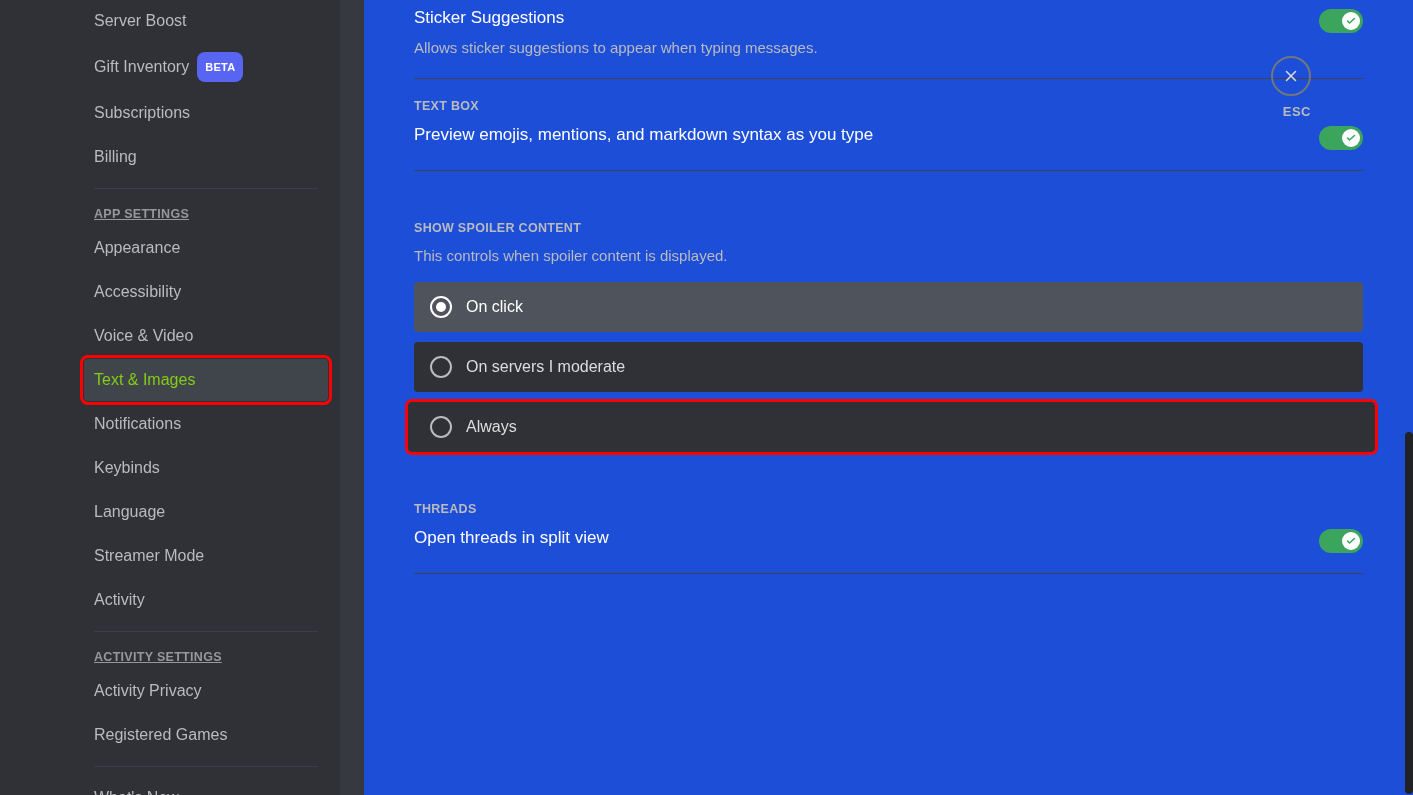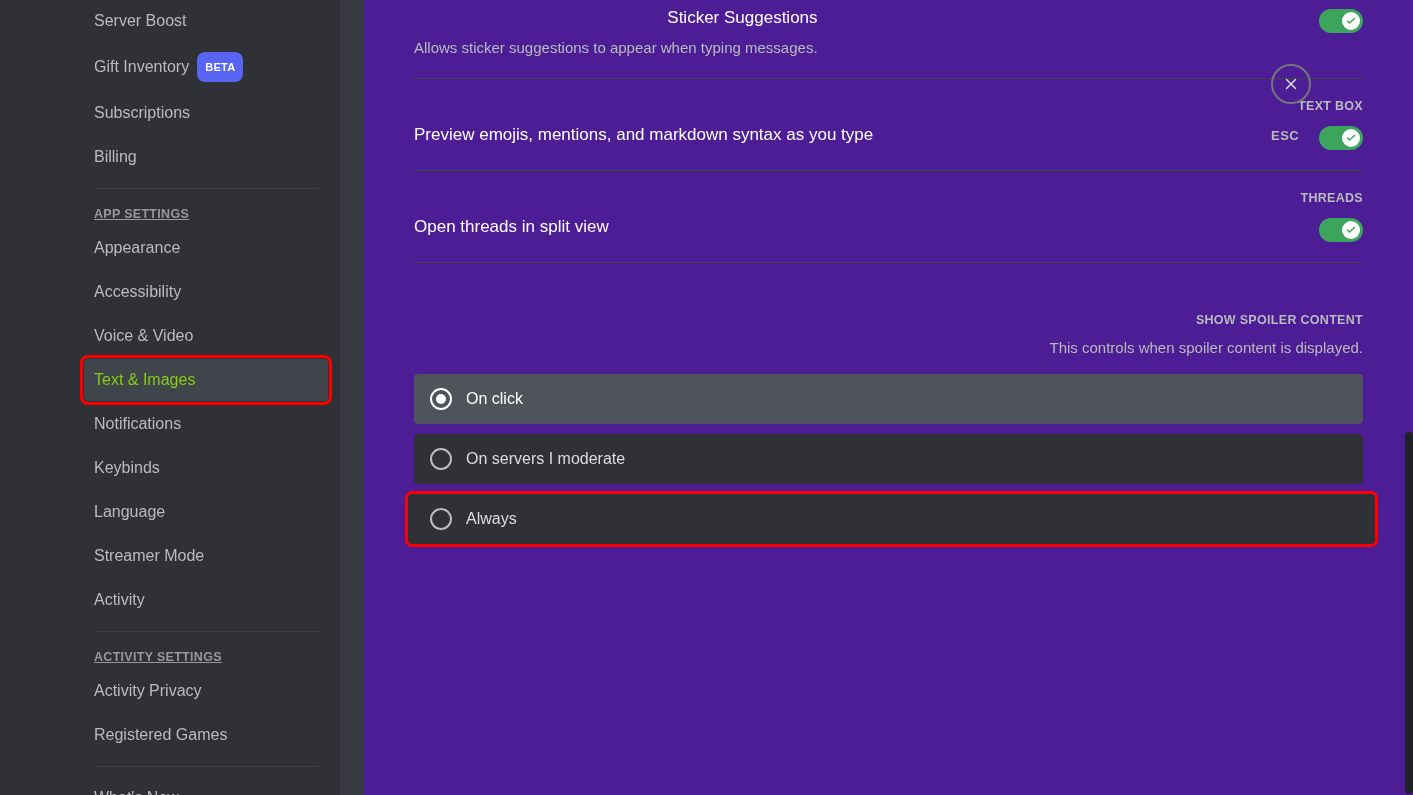--- a/index.html
+++ b/index.html
@@ -70,25 +70,24 @@
     letter-spacing: 0.3px;
   }
   .highlight-red {
     outline: 3px solid #ff0000;
     outline-offset: 1px;
   }
 
   
   .main {
     flex: 1;
-    background: #4c1d95;
+    background: #1d4ed8;
     padding: 0 50px 0 50px;
     position: relative;
     overflow: hidden;
-    text-align: right;
   }
   .section {
     padding-bottom: 20px;
     border-bottom: 1px solid #40444b;
     margin-bottom: 20px;
   }
   .section.noborder { border-bottom: none; }
   .setting-row {
     display: flex;
     justify-content: space-between;
@@ -188,25 +187,25 @@
     outline-offset: 0;
     margin-left:-6px;
     margin-right:-12px;
     padding-left:22px;
   }
 
   
   .close-wrap {
     position: absolute;
     right: 102px;
-    top: 64px;
+    top: 56px;
     display: flex;
     flex-direction: column;
-    align-items: flex-start;
-    gap: 24px;
+    align-items: flex-end;
+    gap: 8px;
     cursor: pointer;
   }
   .close-circle {
     width: 40px; height: 40px;
     border: 2px solid #72767d;
     border-radius: 50%;
     display:flex; align-items:center; justify-content:center;
     color: #dcddde;
   }
   .close-circle svg { width:18px; height:18px; }
@@ -324,52 +323,52 @@
         <div class="toggle">
           <div class="knob">
             <svg viewBox="0 0 24 24" fill="none">
                 <path d="M5 12l4 4L19 7" stroke="#3ba55d" stroke-width="3" stroke-linecap="round" stroke-linejoin="round"></path>
               </svg>
           </div>
         </div>
       </div>
     </div>
 
+    <div class="section noborder" style="margin-top:50px;">
+      <div class="section-header">SHOW SPOILER CONTENT</div>
+      <div class="section-subtext">This controls when spoiler content is displayed.</div>
+      <div class="radio-group" id="spoiler-options">
+          <div class="radio-option selected">
+            <div class="radio-circle"></div>
+            <span>On click</span>
+          </div>
+          <div class="radio-option">
+            <div class="radio-circle"></div>
+            <span>On servers I moderate</span>
+          </div>
+          <div class="radio-option highlight-red">
+            <div class="radio-circle"></div>
+            <span>Always</span>
+          </div>
+        </div>
+    </div>
+
     <div class="section">
       <div class="section-header">THREADS</div>
       <div class="setting-row">
         <div class="setting-title">Open threads in split view</div>
         <div class="toggle">
           <div class="knob">
             <svg viewBox="0 0 24 24" fill="none">
                 <path d="M5 12l4 4L19 7" stroke="#3ba55d" stroke-width="3" stroke-linecap="round" stroke-linejoin="round"></path>
               </svg>
           </div>
         </div>
       </div>
     </div>
-
-    <div class="section noborder" style="margin-top:50px;">
-      <div class="section-header">SHOW SPOILER CONTENT</div>
-      <div class="section-subtext">This controls when spoiler content is displayed.</div>
-      <div class="radio-group" id="spoiler-options">
-          <div class="radio-option selected">
-            <div class="radio-circle"></div>
-            <span>On click</span>
-          </div>
-          <div class="radio-option">
-            <div class="radio-circle"></div>
-            <span>On servers I moderate</span>
-          </div>
-          <div class="radio-option highlight-red">
-            <div class="radio-circle"></div>
-            <span>Always</span>
-          </div>
-        </div>
-    </div>
   </main>
 </div>
 
 <div class="close-wrap">
   <div class="close-circle">
     <svg viewBox="0 0 24 24">
         <path d="M6 6l12 12M18 6L6 18" stroke="#dcddde" stroke-width="2" stroke-linecap="round"></path>
       </svg>
   </div>
   <div class="esc-label">ESC</div>

